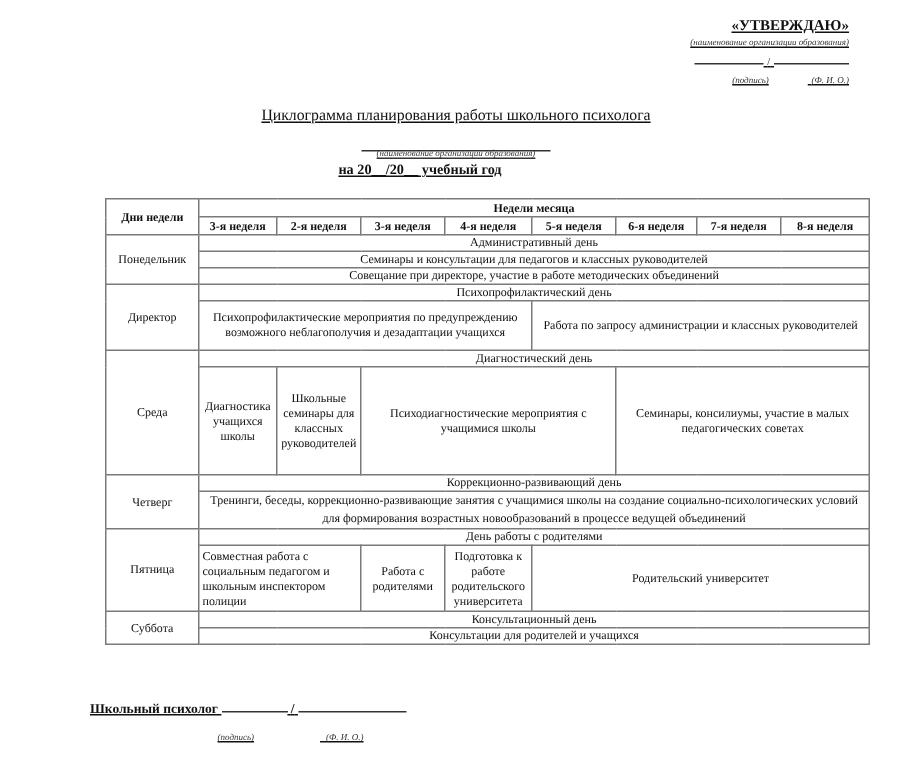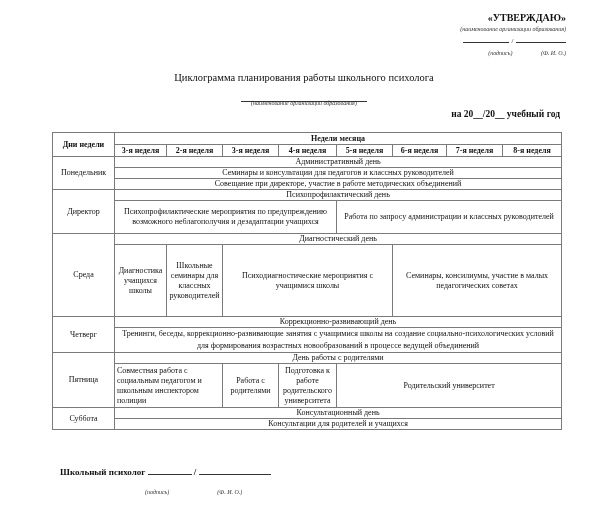--- a/index.html
+++ b/index.html
@@ -1,28 +1,28 @@
 <!DOCTYPE html>
 <html><head>
 <meta charset="utf-8">
 <style>
   html, body { margin:0; padding:0; background:#ffffff; }
   body { width:608px; height:505px; position:relative; overflow:hidden;
          font-family:"Liberation Serif","DejaVu Serif",serif; color:#111; }
-  .abs { position:absolute; }
+  .abs { position:absolute;text-decoration:underline; }
   .approve { right:42px; top:12px; text-align:right; font-size:10px; }
   .approve .hdr { font-weight:bold; font-size:10px; margin-bottom:3px; }
   .approve .dir { font-weight:bold; font-size:9.5px; }
   .line { display:inline-block; border-bottom:1px solid #333; height:8px; vertical-align:baseline; }
   .note { font-style:italic; font-size:6px; color:#333; }
   .title { left:0; width:608px; top:72px; text-align:center; font-size:10.5px; }
   .subline { left:0; width:608px; top:88px; text-align:center; }
   .subnote { left:0; width:608px; top:100px; text-align:center; }
-  .year { left:0; width:560px; top:109px; text-align:right; font-weight:bold; font-size:9.5px; }
-  table.cyclo { position:absolute; left:52px; top:132px; width:509px; border-collapse:collapse;
+  .year { left:0; width:560px; top:109px; text-align:center; font-weight:bold; font-size:9.5px; }
+  table.cyclo { position:absolute; left:70px; top:132px; width:509px; border-collapse:collapse;
                 font-size:8px; table-layout:fixed;border-radius:31px; }
   table.cyclo td, table.cyclo th { border:1px solid #7a7a7a; padding:0 2px; text-align:center;
                 vertical-align:middle; line-height:10px; font-weight:normal; }
   table.cyclo th { font-weight:bold; }
   .footer { left:60px; top:466px; font-size:9px; font-weight:bold; }
   .footnotes { left:145px; top:480px; }
 </style>
 </head>
 <body>
 

